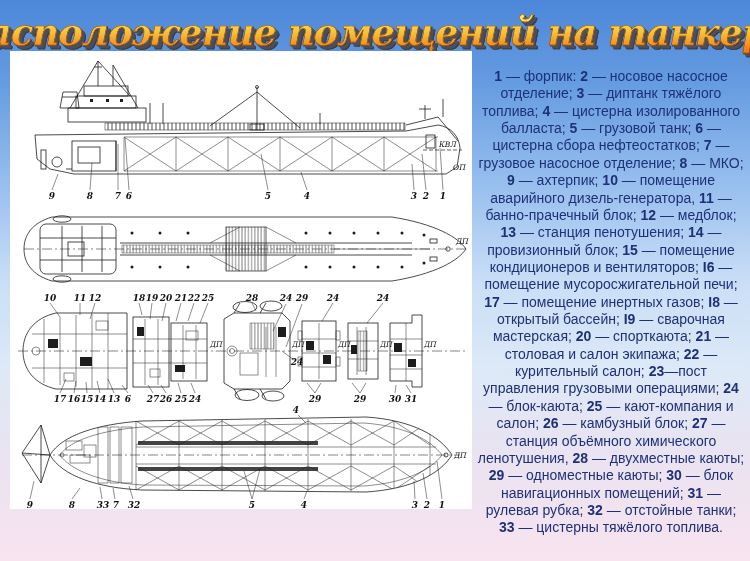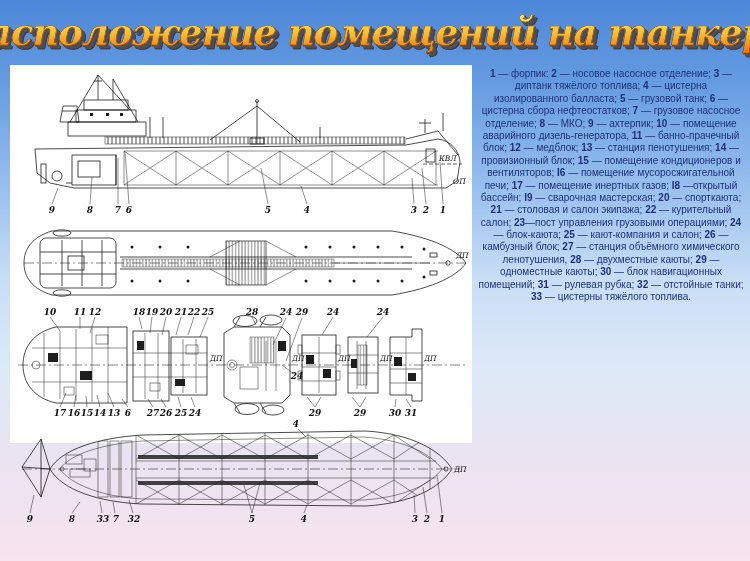--- a/index.html
+++ b/index.html
@@ -17,28 +17,28 @@
   h1.slide-title{
     margin:0;white-space:nowrap;
     font-family:"DejaVu Serif",serif;font-style:italic;font-weight:bold;
     font-size:37px;letter-spacing:-1px;
     background:linear-gradient(180deg,#f9f06a 8%,#f9c23a 50%,#ef7d12 92%);
     -webkit-background-clip:text;background-clip:text;color:transparent;
     -webkit-text-stroke:0.6px #7d4414;
     filter:drop-shadow(3px 3px 0 #4e4e5a) drop-shadow(1px 1px 0 #3a3a44);
   }
   .diagram-panel{
-    position:absolute;left:10px;top:65px;width:462px;height:378px;
+    position:absolute;left:10px;top:51px;width:462px;height:458px;
     background:var(--panel-bg,#ffffff);
   }
   .diagram-panel svg{display:block;width:462px;height:463px;}
   .legend-text{
     position:absolute;left:477px;top:68px;width:268px;
     text-align:center;color:var(--legend-text,#1e3178);
-    font-size:10px;line-height:1.24;font-weight:500;
+    font-size:14px;line-height:1.24;font-weight:500;
   }
   .legend-text b{font-weight:bold;}
   
   .ink{stroke:#1d1d1d;stroke-width:0.8;fill:none;}
   .thin{stroke:#1d1d1d;stroke-width:0.5;fill:none;}
   .fillink{fill:#1d1d1d;stroke:none;}
   .cl{stroke:#1d1d1d;stroke-width:0.55;fill:none;stroke-dasharray:10 3 2 3;}
   .dash{stroke:#1d1d1d;stroke-width:0.7;fill:none;stroke-dasharray:4 2;}
   text.num{font:italic bold 9px "DejaVu Serif",serif;fill:#111;}
   text.lbl{font:italic 7.5px "DejaVu Serif",serif;fill:#111;}

